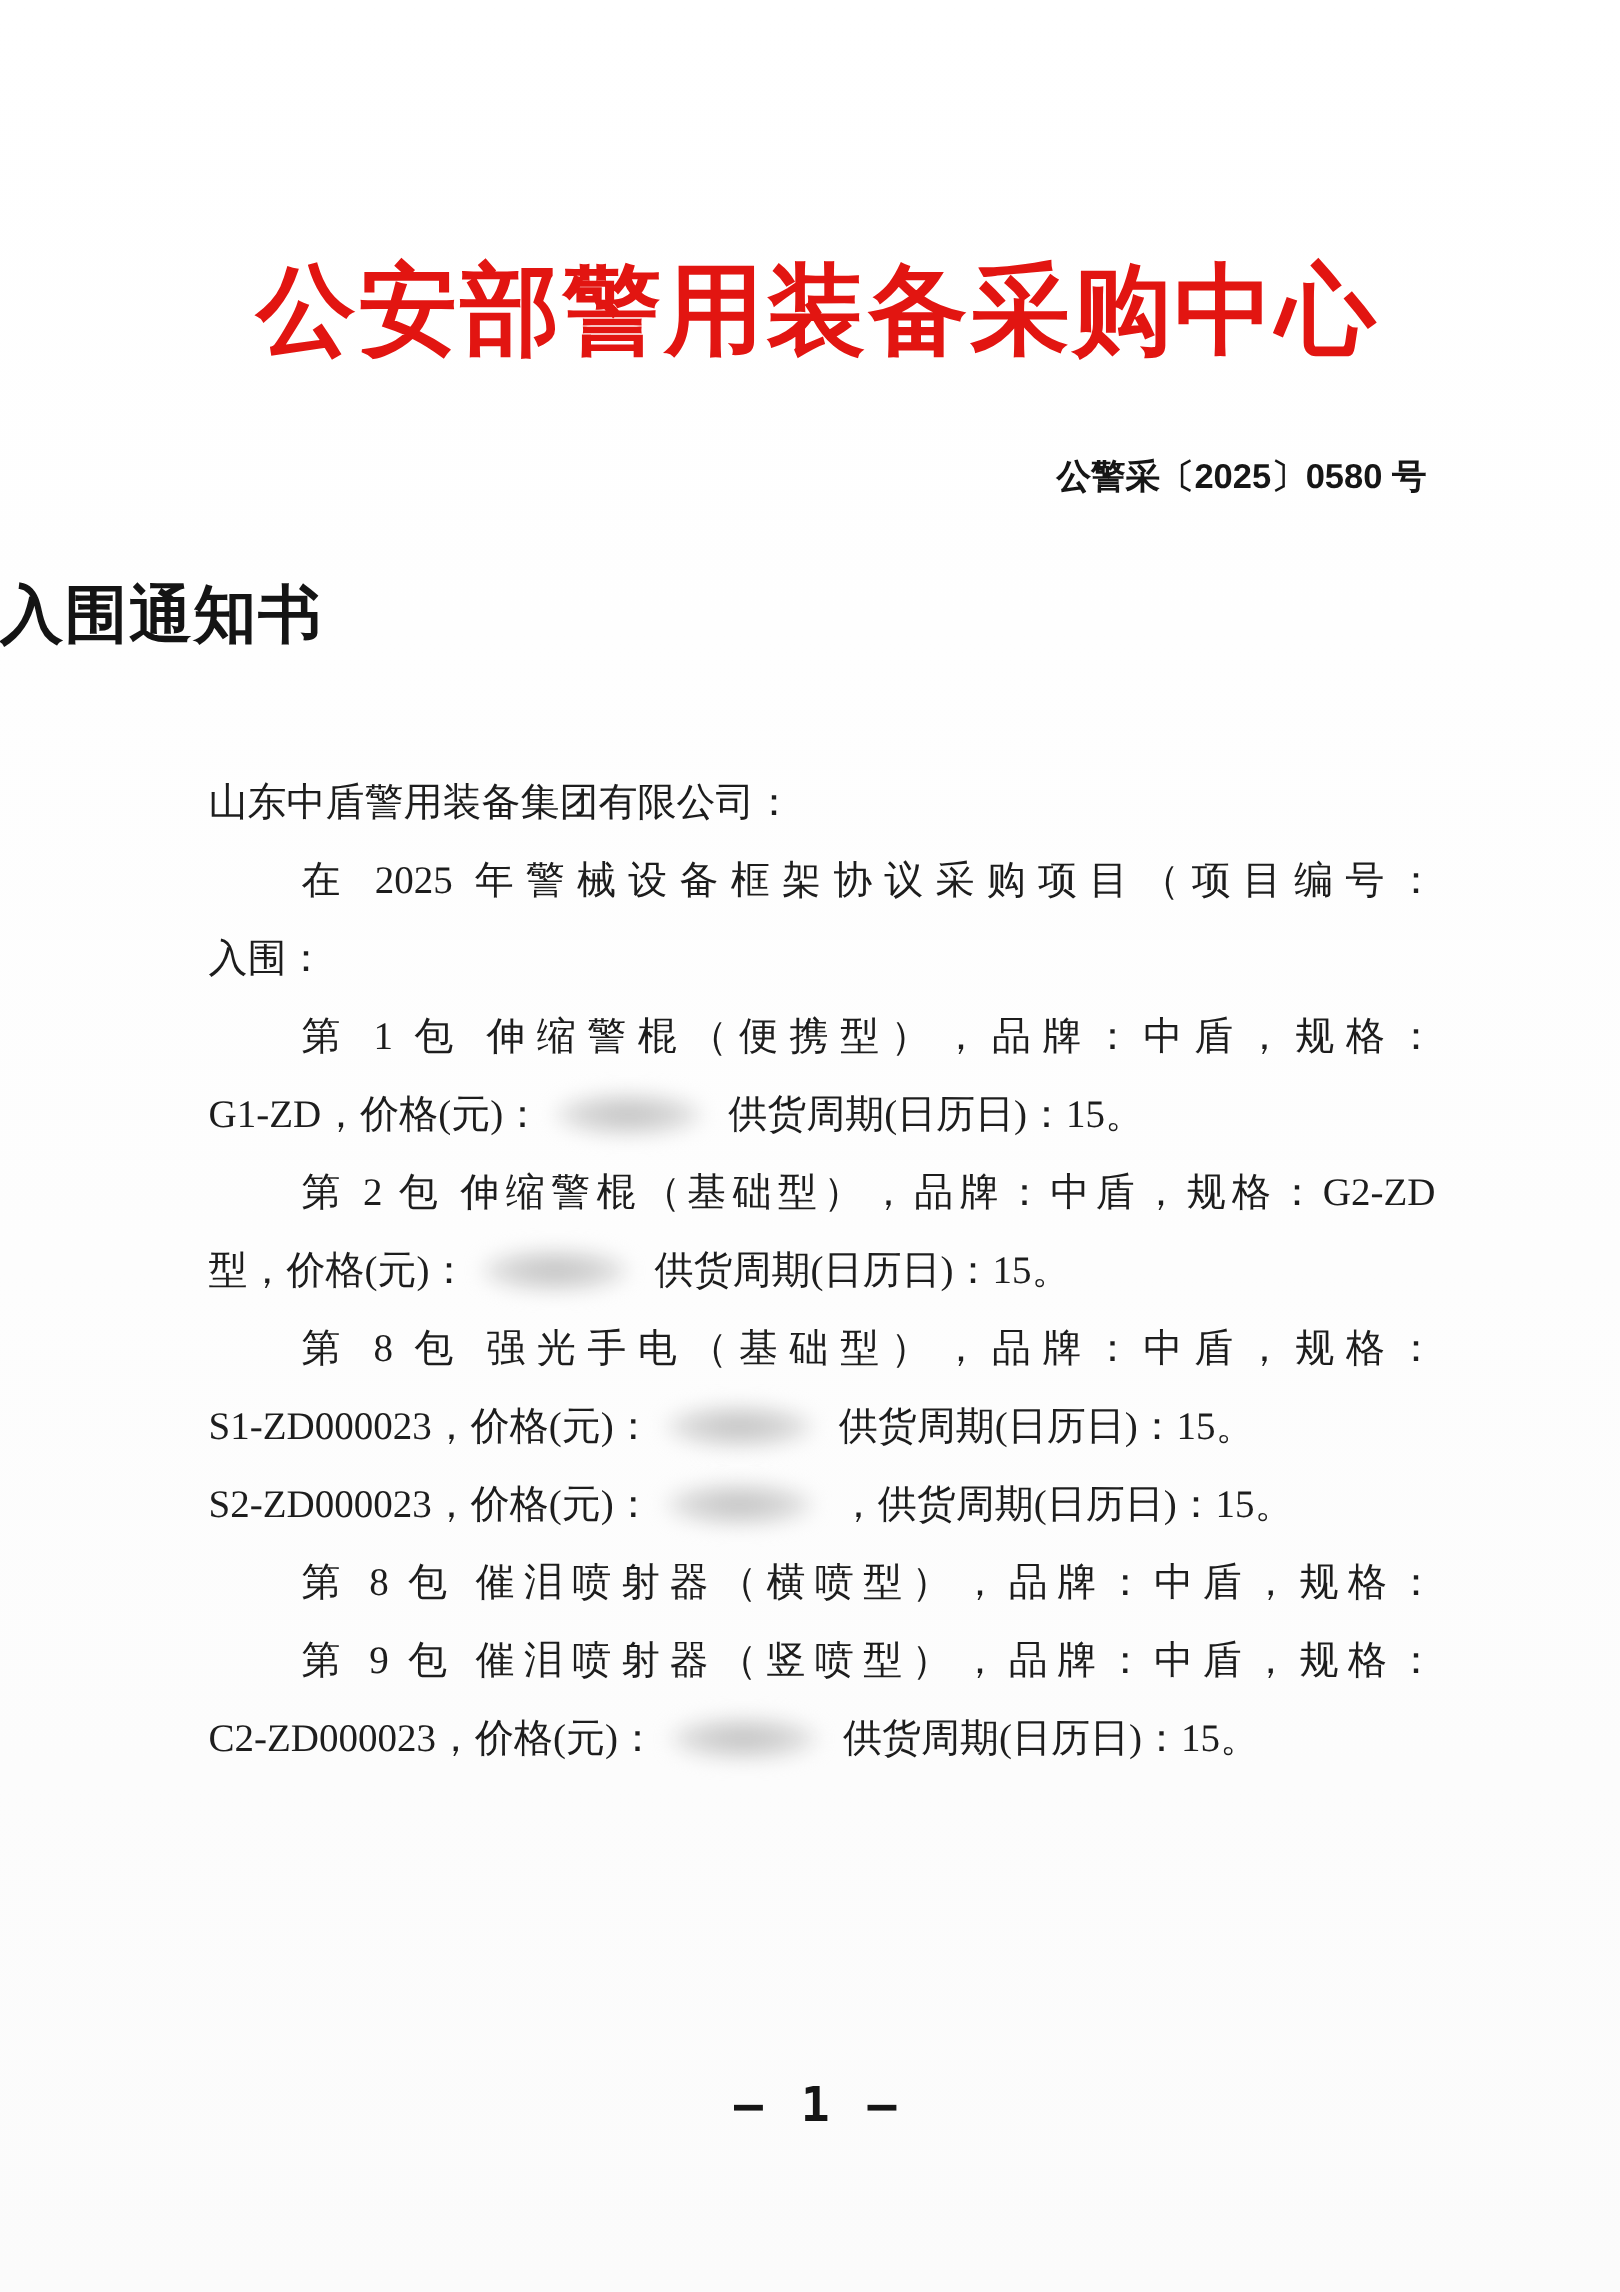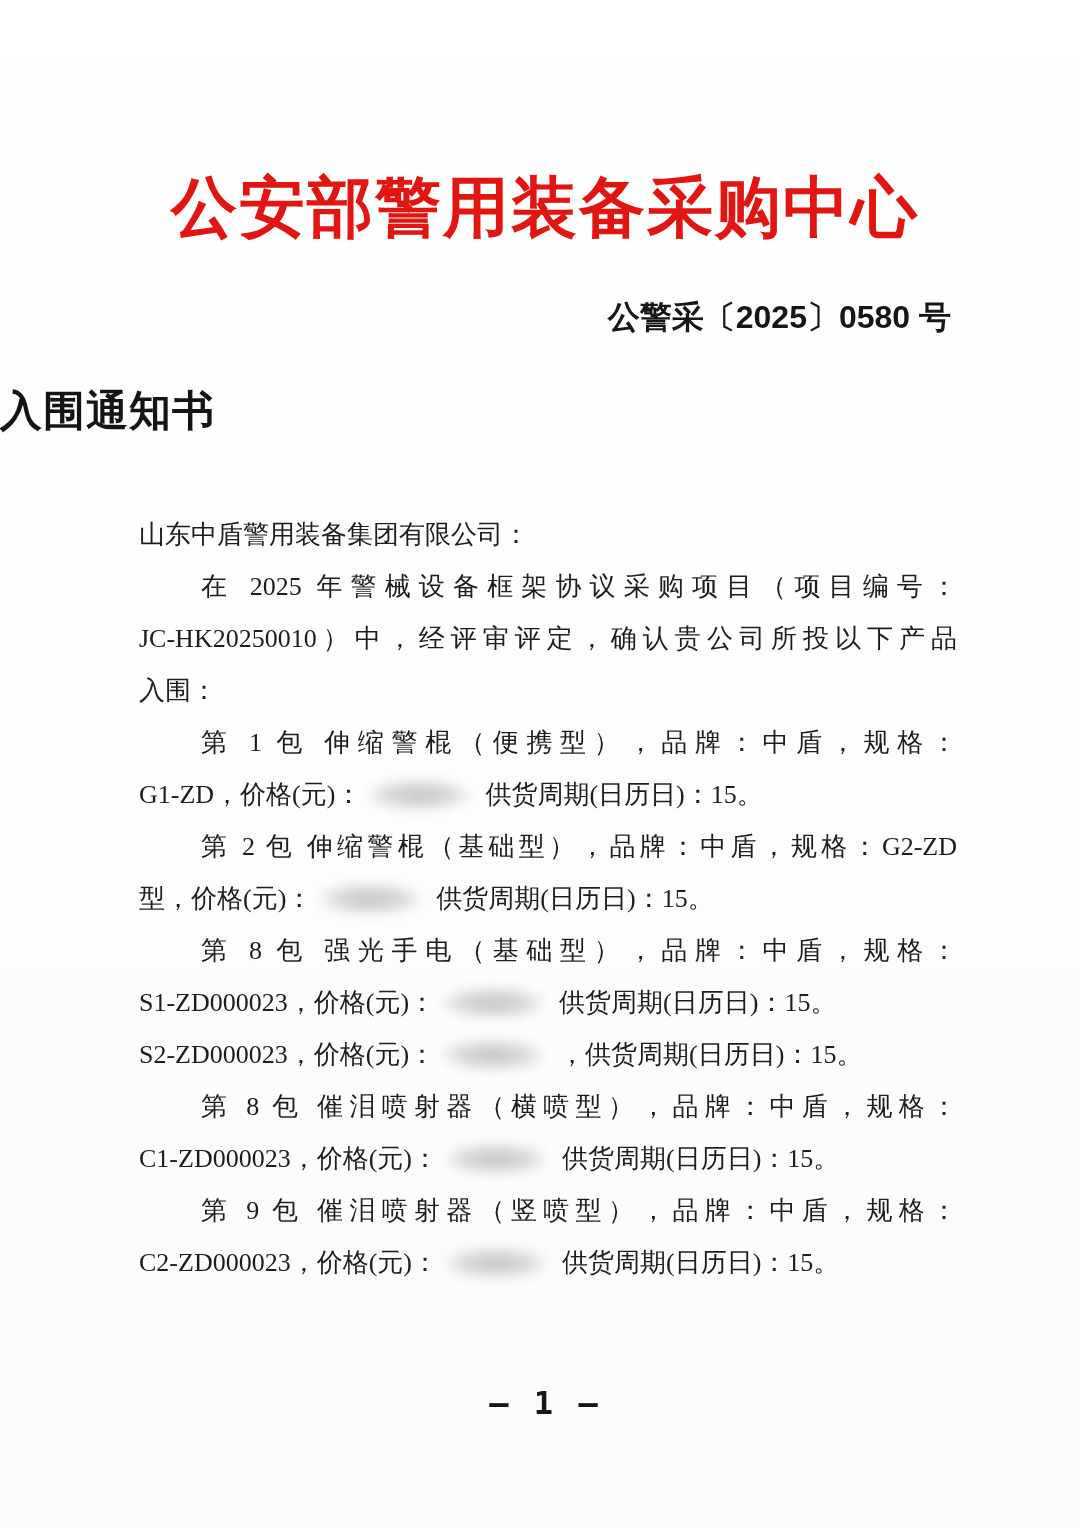--- a/index.html
+++ b/index.html
@@ -14,21 +14,21 @@
   }
   .org-title{
     position:absolute;top:163px;left:0;width:100%;
     margin:0;text-align:center;
     font-size:66px;line-height:90px;font-weight:900;
     letter-spacing:2px;color:#e21511;
     font-family:"Liberation Serif","DejaVu Serif",serif;
   }
   .doc-number{
     position:absolute;top:297px;right:139px;
-    font-size:32px;line-height:40px;font-weight:700;
+    font-size:23px;line-height:40px;font-weight:700;
     font-family:"Liberation Sans","DejaVu Sans",sans-serif;
     color:#161616;
   }
   .doc-title{
     position:absolute;top:383px;left:0;width:100%;
     margin:0;
     font-size:42px;line-height:56px;font-weight:900;
     letter-spacing:1px;color:#141414;
   }
   .body-block{
@@ -65,37 +65,35 @@
   <div class="doc-number">公警采〔2025〕0580 号</div>
 
   <h2 class="doc-title">入围通知书</h2>
 
   <div class="body-block">
 
     <div class="line">山东中盾警用装备集团有限公司：</div>
 
     <div class="line ind j">在 2025 年警械设备框架协议采购项目（项目编号：</div>
 
-    <div class="line j">JC-HK20250010）中，经评审评定，确认贵公司所投以下产品</div>
 
     <div class="line">入围：</div>
 
     <div class="line ind j">第 1 包 伸缩警棍（便携型），品牌：中盾，规格：</div>
     <div class="line"><span>G1-ZD，价格(元)：</span><span class="redact"></span><span>供货周期(日历日)：15。</span></div>
 
     <div class="line ind j">第 2 包 伸缩警棍（基础型），品牌：中盾，规格：G2-ZD</div>
     <div class="line"><span>型，价格(元)：</span><span class="redact"></span><span>供货周期(日历日)：15。</span></div>
 
     <div class="line ind j">第 8 包 强光手电（基础型），品牌：中盾，规格：</div>
     <div class="line"><span>S1-ZD000023，价格(元)：</span><span class="redact"></span><span>供货周期(日历日)：15。</span></div>
 
     <div class="line"><span>S2-ZD000023，价格(元)：</span><span class="redact"></span><span>，供货周期(日历日)：15。</span></div>
 
     <div class="line ind j">第 8 包 催泪喷射器（横喷型），品牌：中盾，规格：</div>
-    <div class="line"><span>C1-ZD000023，价格(元)：</span><span class="redact"></span><span>供货周期(日历日)：15。</span></div>
 
     <div class="line ind j">第 9 包 催泪喷射器（竖喷型），品牌：中盾，规格：</div>
     <div class="line"><span>C2-ZD000023，价格(元)：</span><span class="redact"></span><span>供货周期(日历日)：15。</span></div>
 
   </div>
 
   <div class="footer">— 1 —</div>
 
 </div>
 

